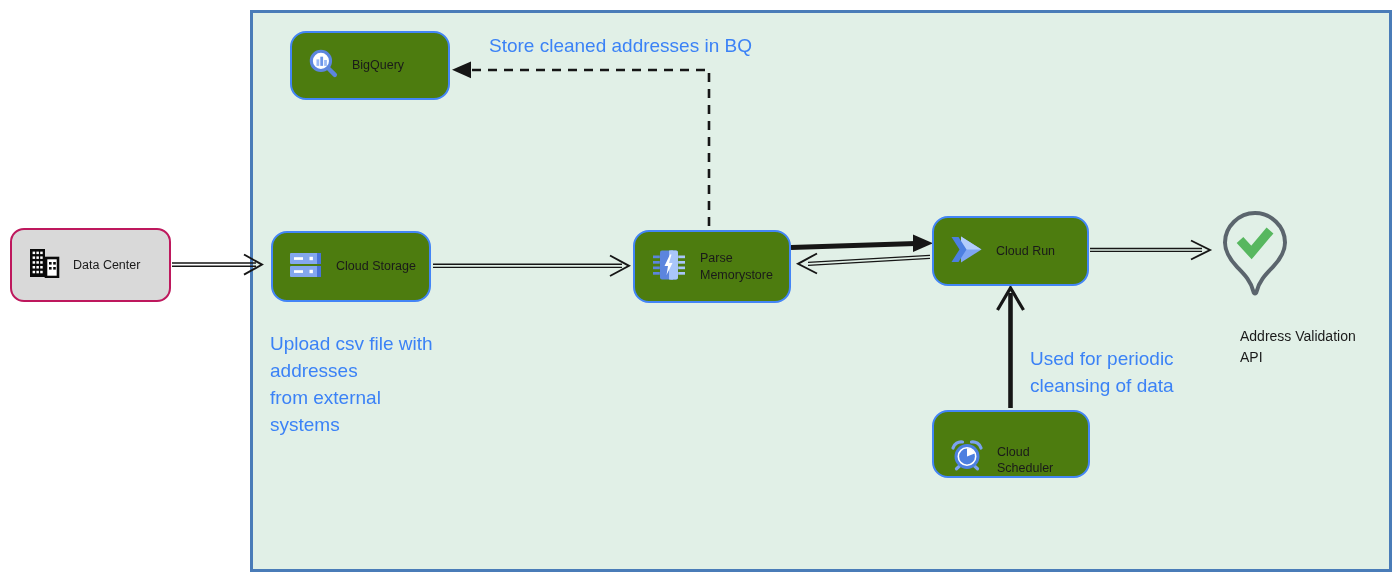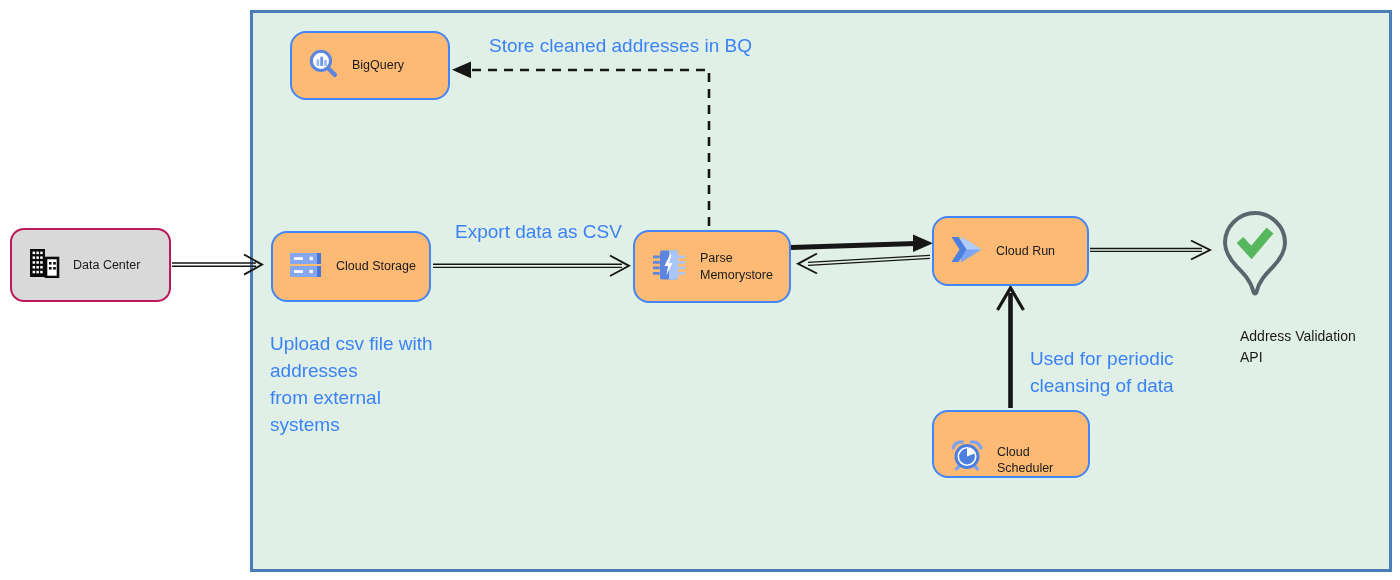--- a/index.html
+++ b/index.html
@@ -7,21 +7,21 @@
     position:relative; width:1400px; height:580px;
     font-family:"Liberation Sans", sans-serif; color:#111; overflow:hidden;
     background:#ffffff;
   }
   .boundary {
     position:absolute; left:250px; top:10px; width:1142px; height:562px;
     background:#e1f0e7; border:3px solid #4a7cb8; box-sizing:border-box;
   }
   .edges { position:absolute; left:0; top:0; width:1400px; height:580px; pointer-events:none; }
   .node {
-    position:absolute; background:#fdba74; border:2.5px solid #4385f6;
+    position:absolute; background:#4d7c0f; border:2.5px solid #4385f6;
     border-radius:16px; box-sizing:border-box;
     display:flex; align-items:center; gap:13px; padding-left:16px;
   }
   .node .label {
     font-size:12.5px; line-height:1.3; color:#1a1a1a; white-space:pre-line;
   }
   .node.datacenter { background:#d9d9d9; border:2px solid #be185d; border-radius:14px; }
   .ann {
     position:absolute; font-size:19px; color:#3b82f6;
     white-space:pre-wrap; line-height:27px;
@@ -198,21 +198,20 @@
       <svg width="66" height="96" viewBox="0 0 66 96">
         <path d="M33,3 C17,3 3,16.4 3,32.4 C3,41.8 8,49.4 14.8,56.6 C21,63.2 28.6,70 31.4,81.5 C32,84 34,84 34.6,81.5 C37.4,70 45,63.2 51.2,56.6 C58,49.4 63,41.8 63,32.4 C63,16.4 49,3 33,3 Z" fill="none" stroke="#5b656d" stroke-width="4"></path>
         <path d="M18,30 L29.5,42.5 L48,20.5" fill="none" stroke="#57b75f" stroke-width="9"></path>
       </svg>
     </span>
   </div>
   <div class="pinlabel">Address Validation
 API</div>
 
   <div class="ann" style="left:489px; top:32px;">Store cleaned addresses in BQ</div>
-  <div class="ann" style="left:455px; top:218px;">Export data as CSV</div>
   <div class="ann" style="left:270px; top:330px;">Upload csv file with
 addresses
 from external
 systems</div>
   <div class="ann" style="left:1030px; top:345px;">Used for periodic
 cleansing of data</div>
 
 </div>
 
 </body></html>

